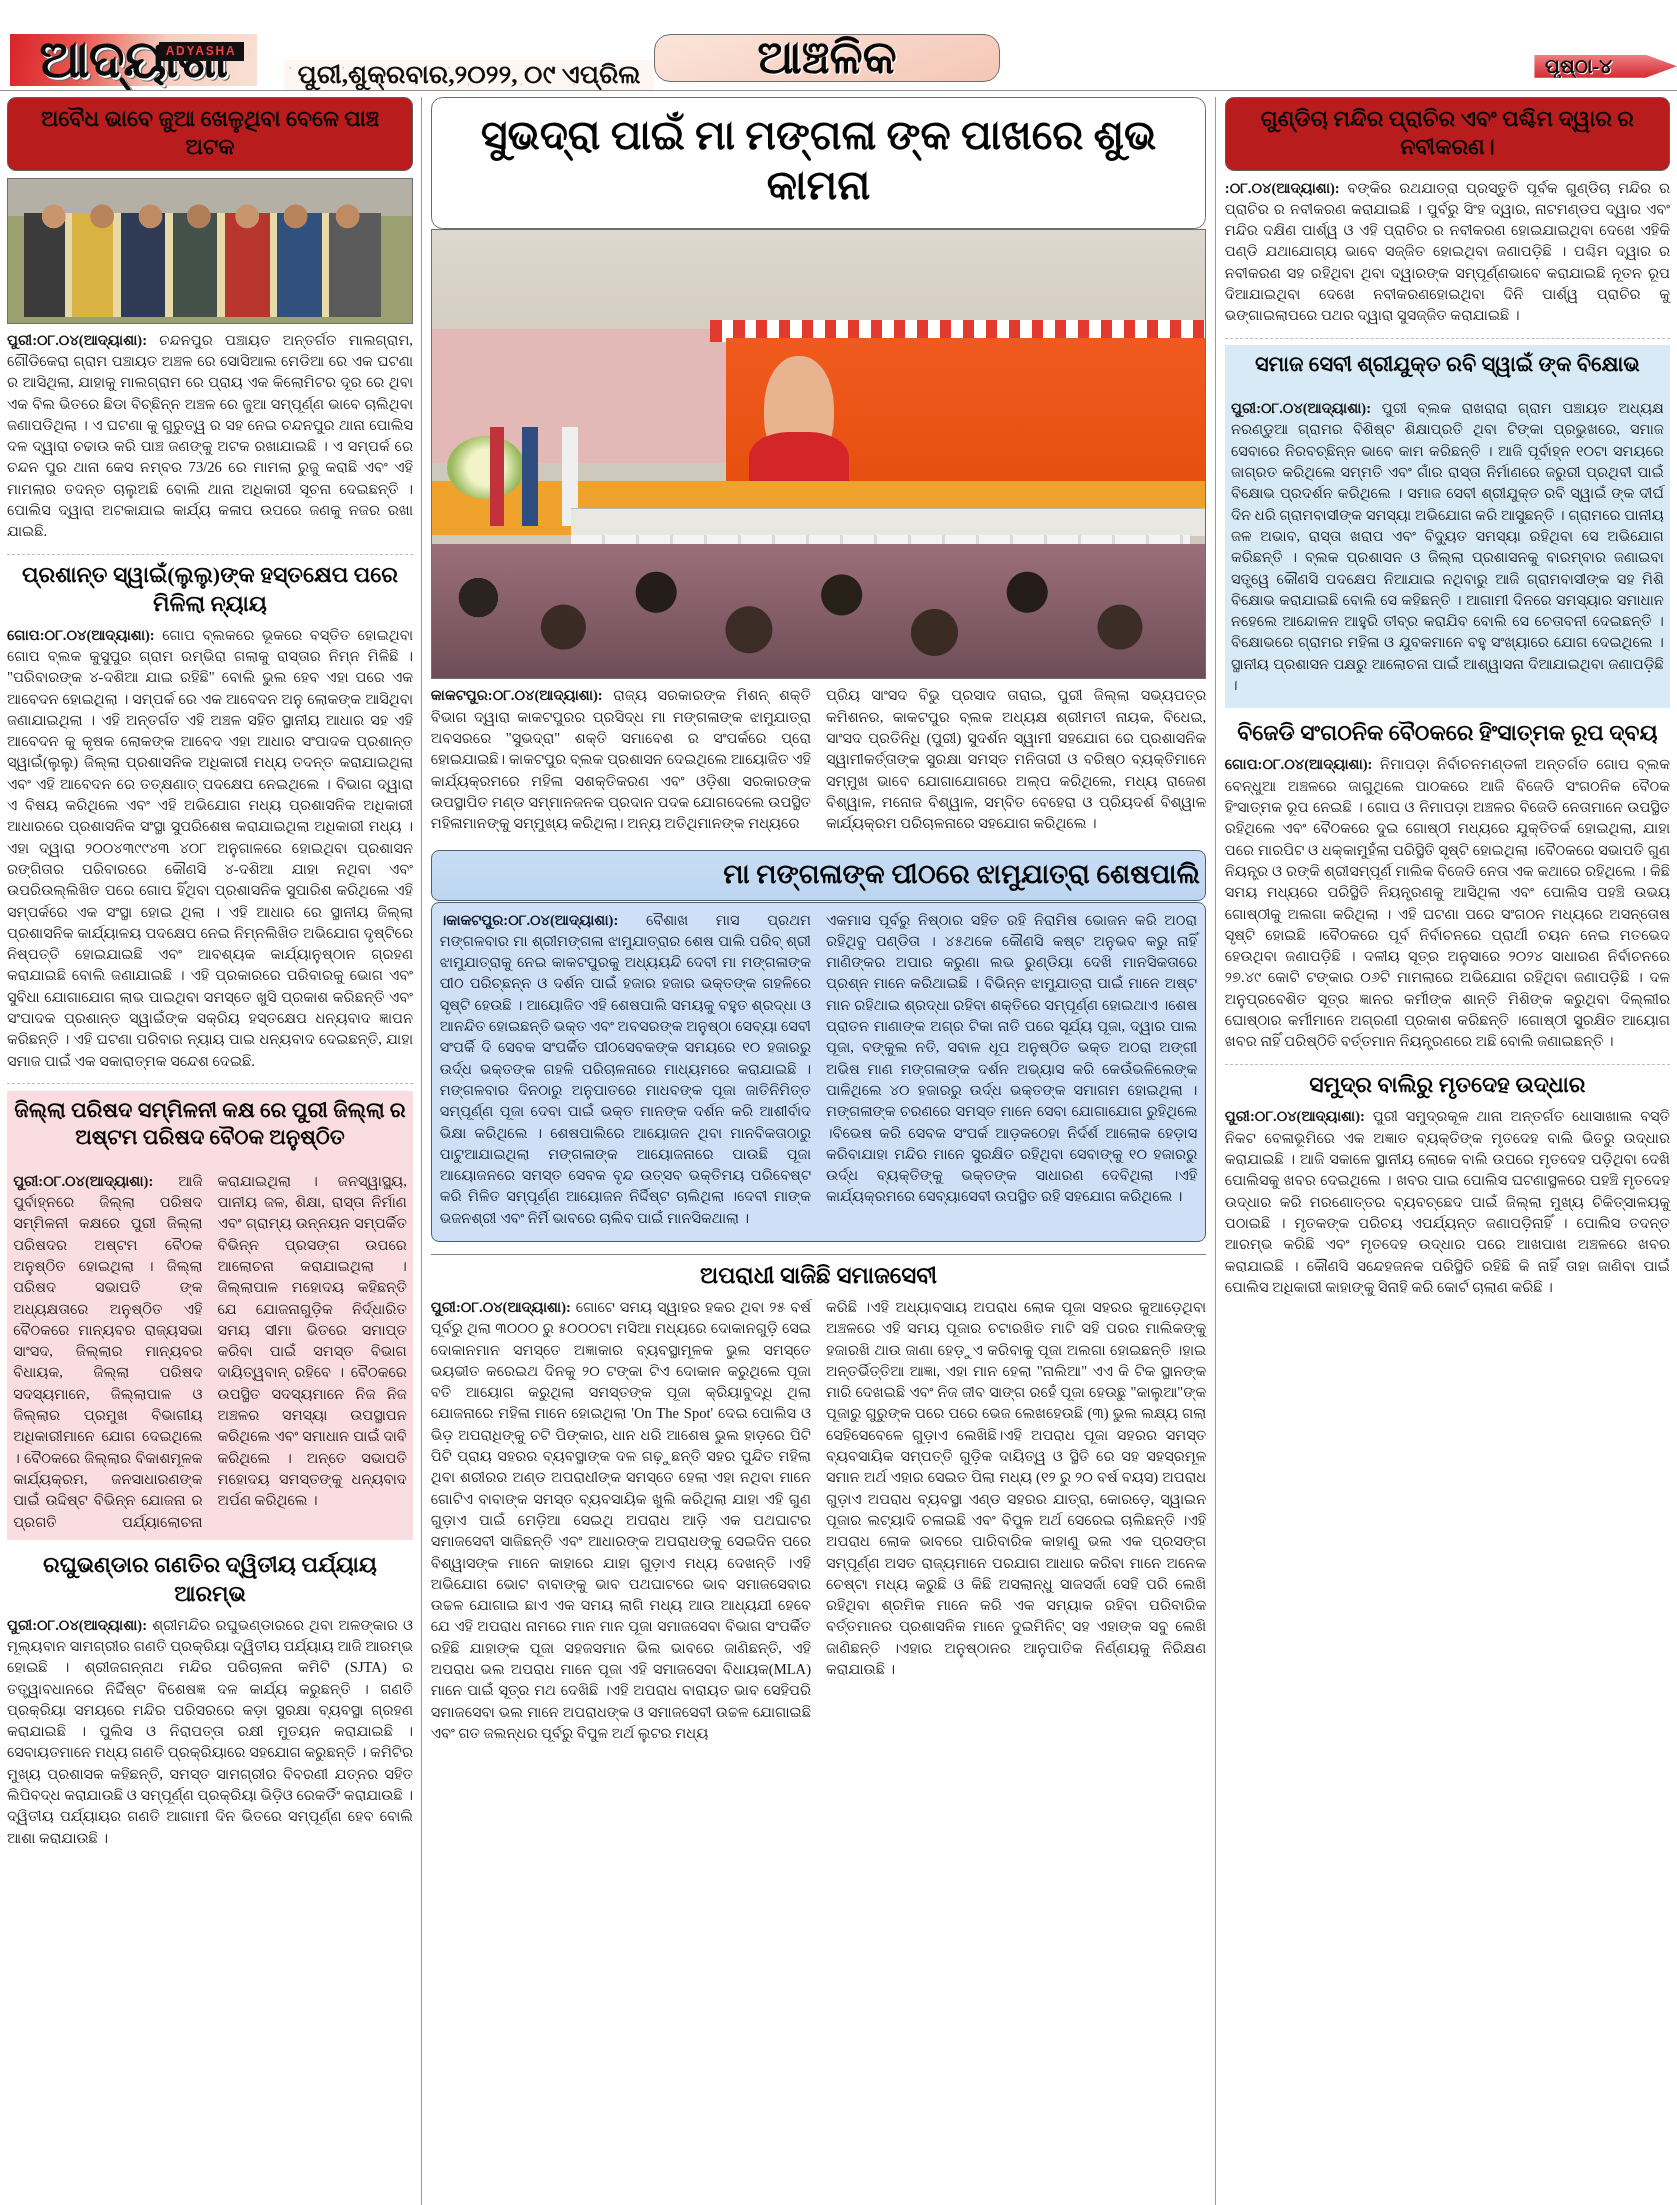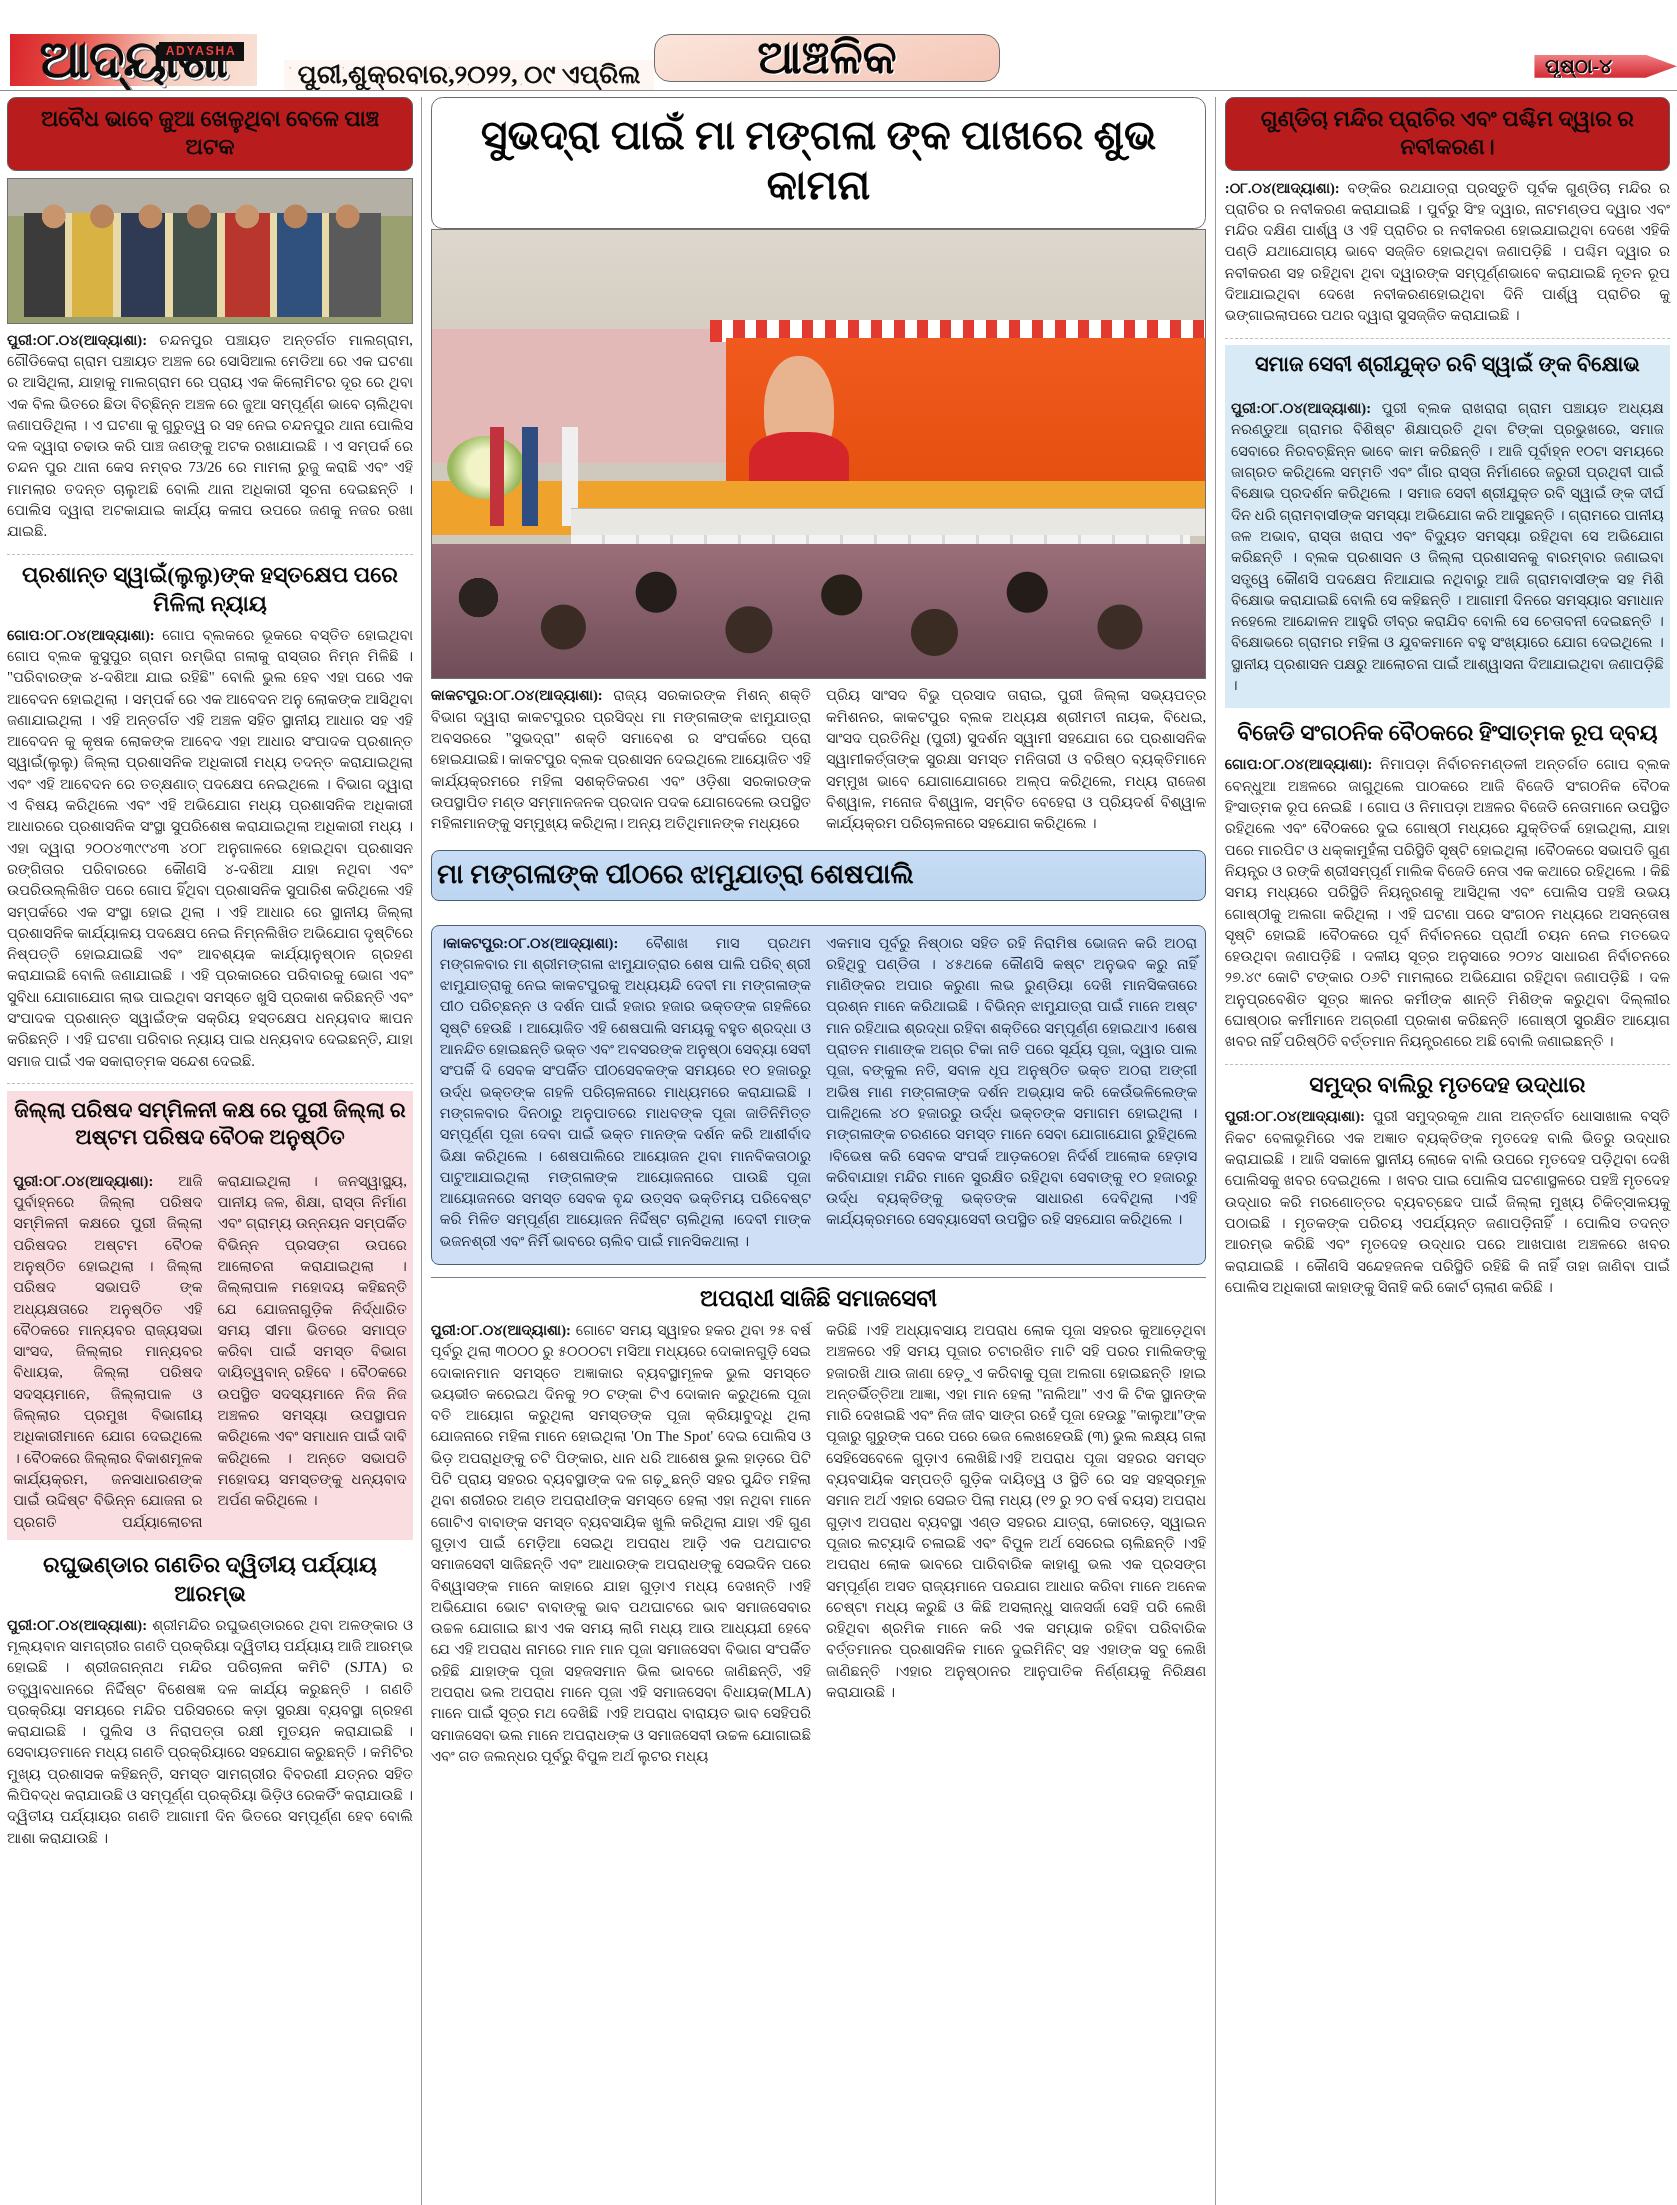--- a/index.html
+++ b/index.html
@@ -213,23 +213,23 @@
     font-weight:bold;
     line-height:1.3;
     color:#070707;
   }
   .tint-pink{background:#fadde1;}
   .tint-blue{background:#d7eaf6;}
   .hl-banner{
     border:1.3px solid #4a5f70;
     border-radius:8px;
     background:linear-gradient(180deg,#c8ddf5,#bcd5f0);
-    text-align:left;
+    text-align:right;
     padding:7px 5.3px 8.8px 5.3px;
-    margin-bottom:24px;
+    margin-bottom:1px;
   }
   .hl-banner h2{
     margin:0;font-size:27px;font-weight:bold;line-height:1.2;color:#060606;
   }
   .hl-huge{
     text-align:center;
     font-size:23px;
     font-weight:bold;
     margin:0 0 8px 0;
     line-height:1.18;

